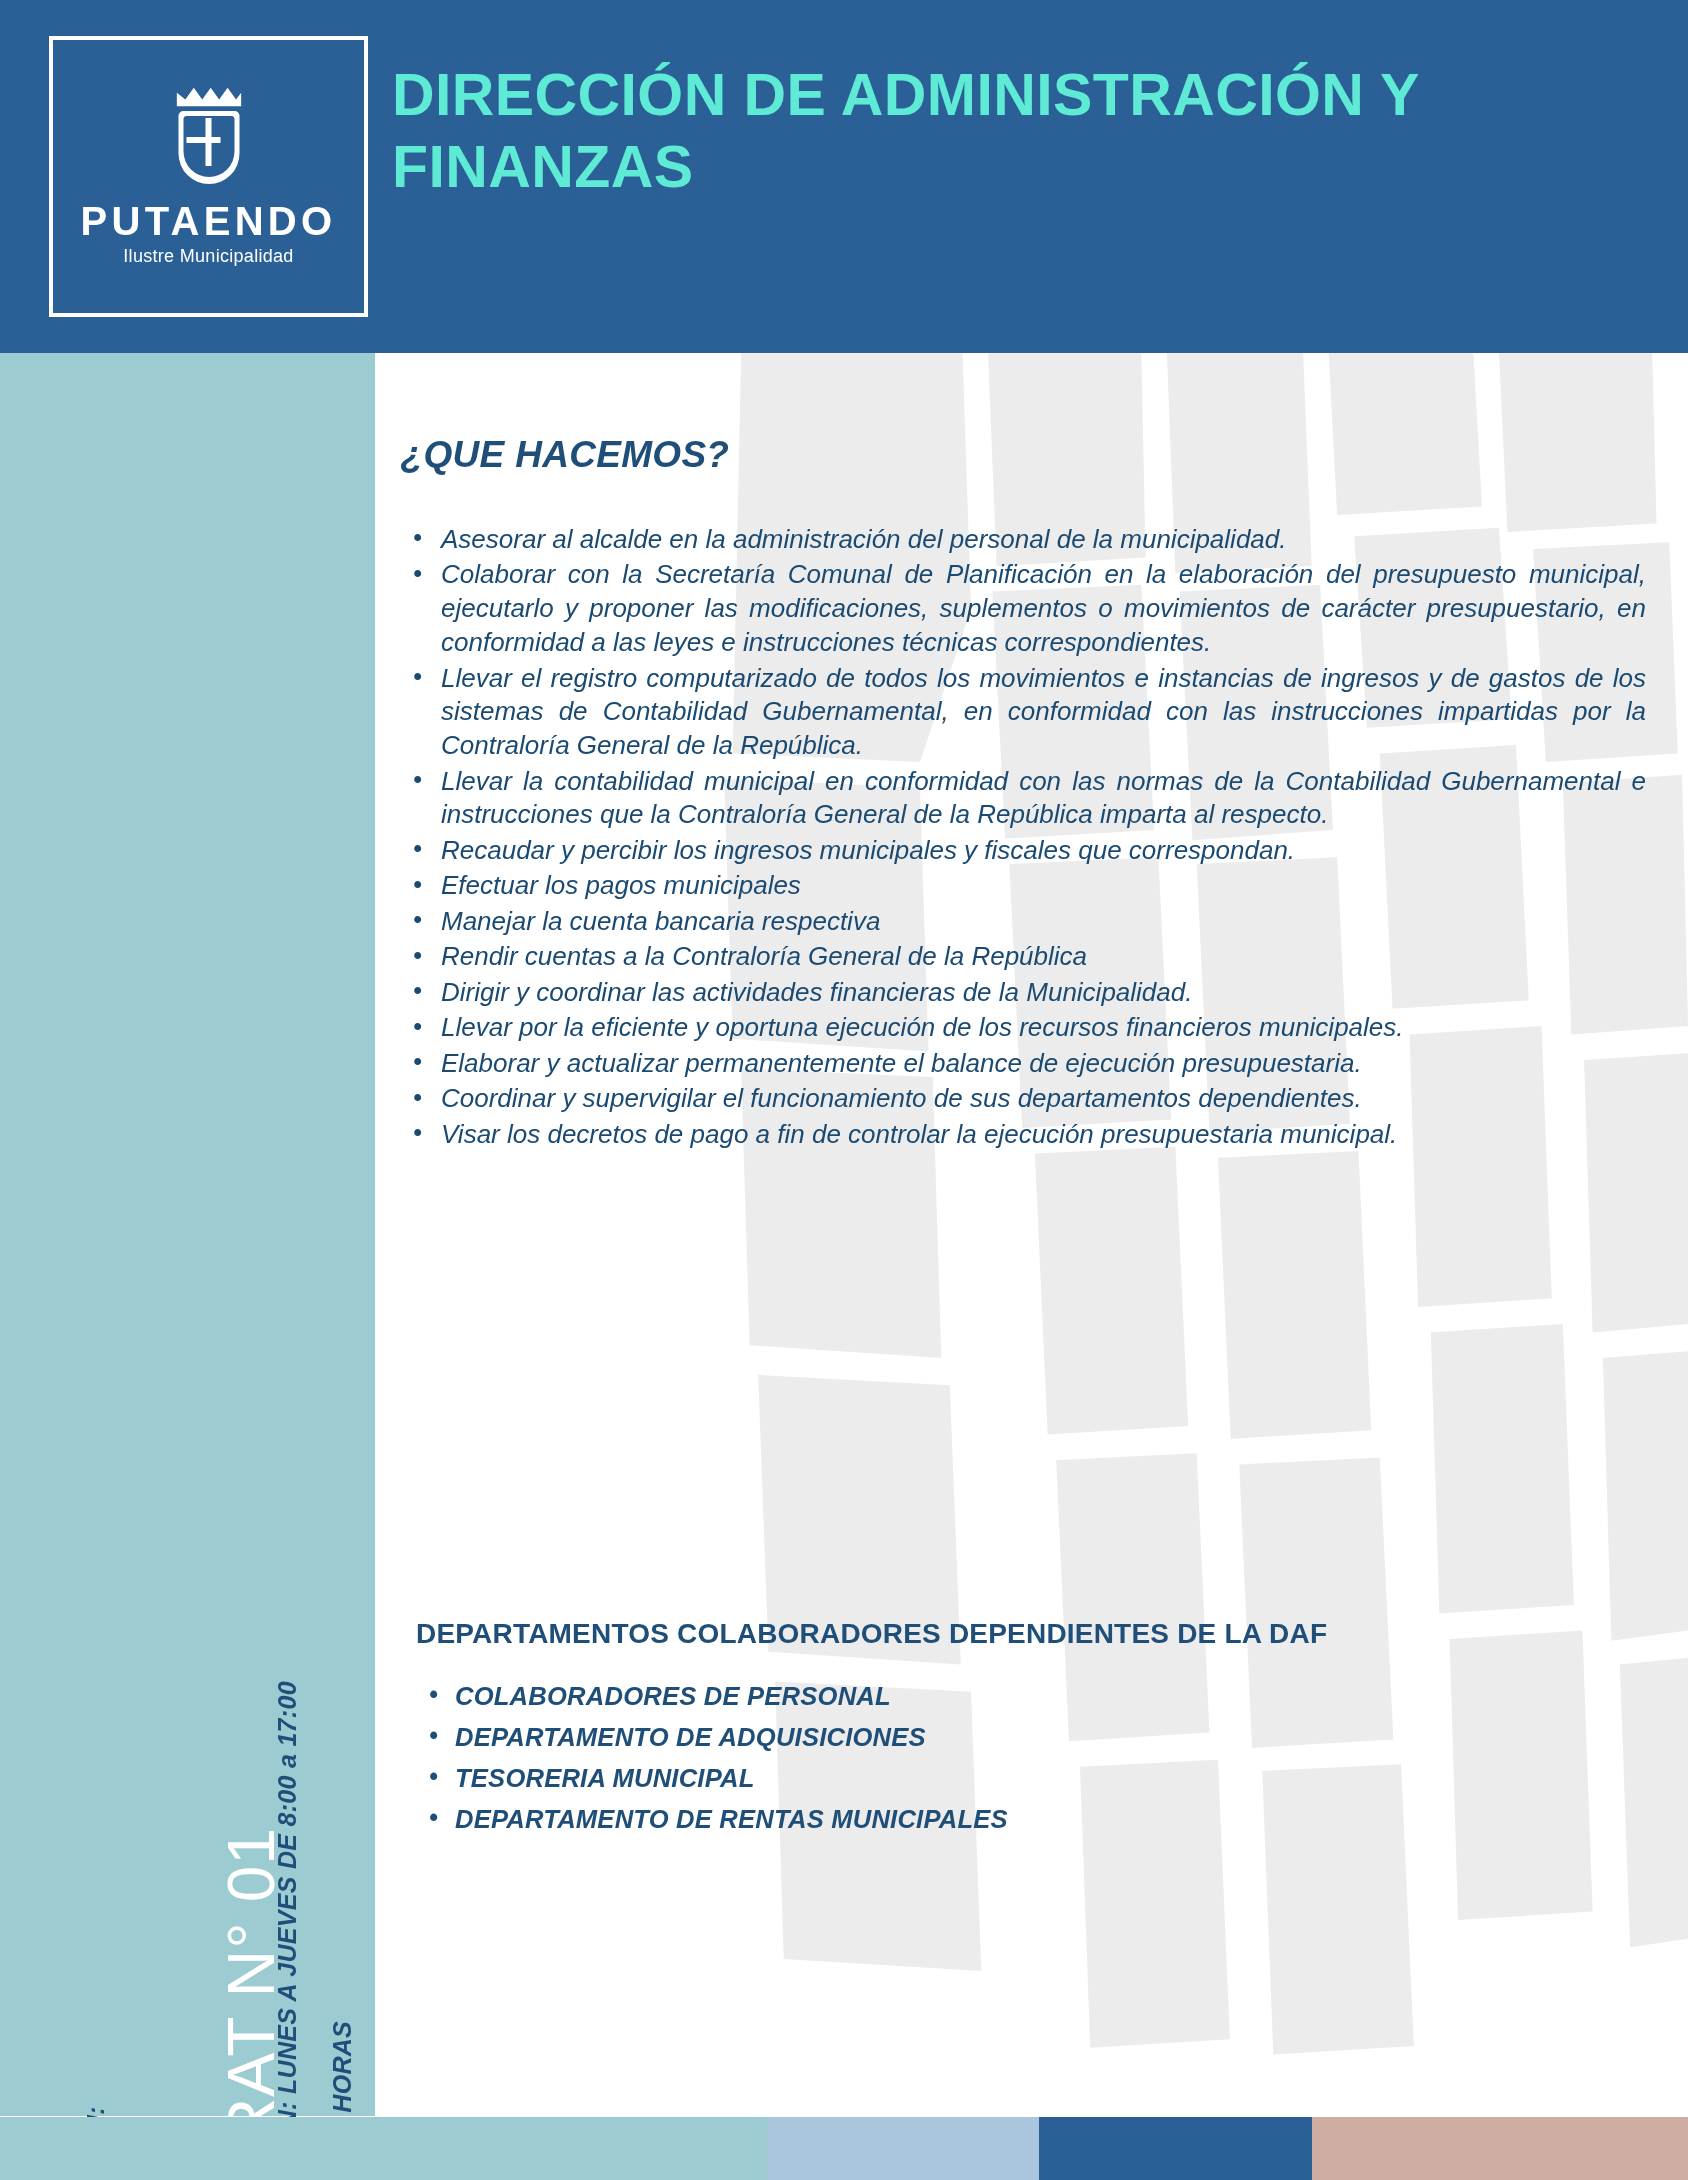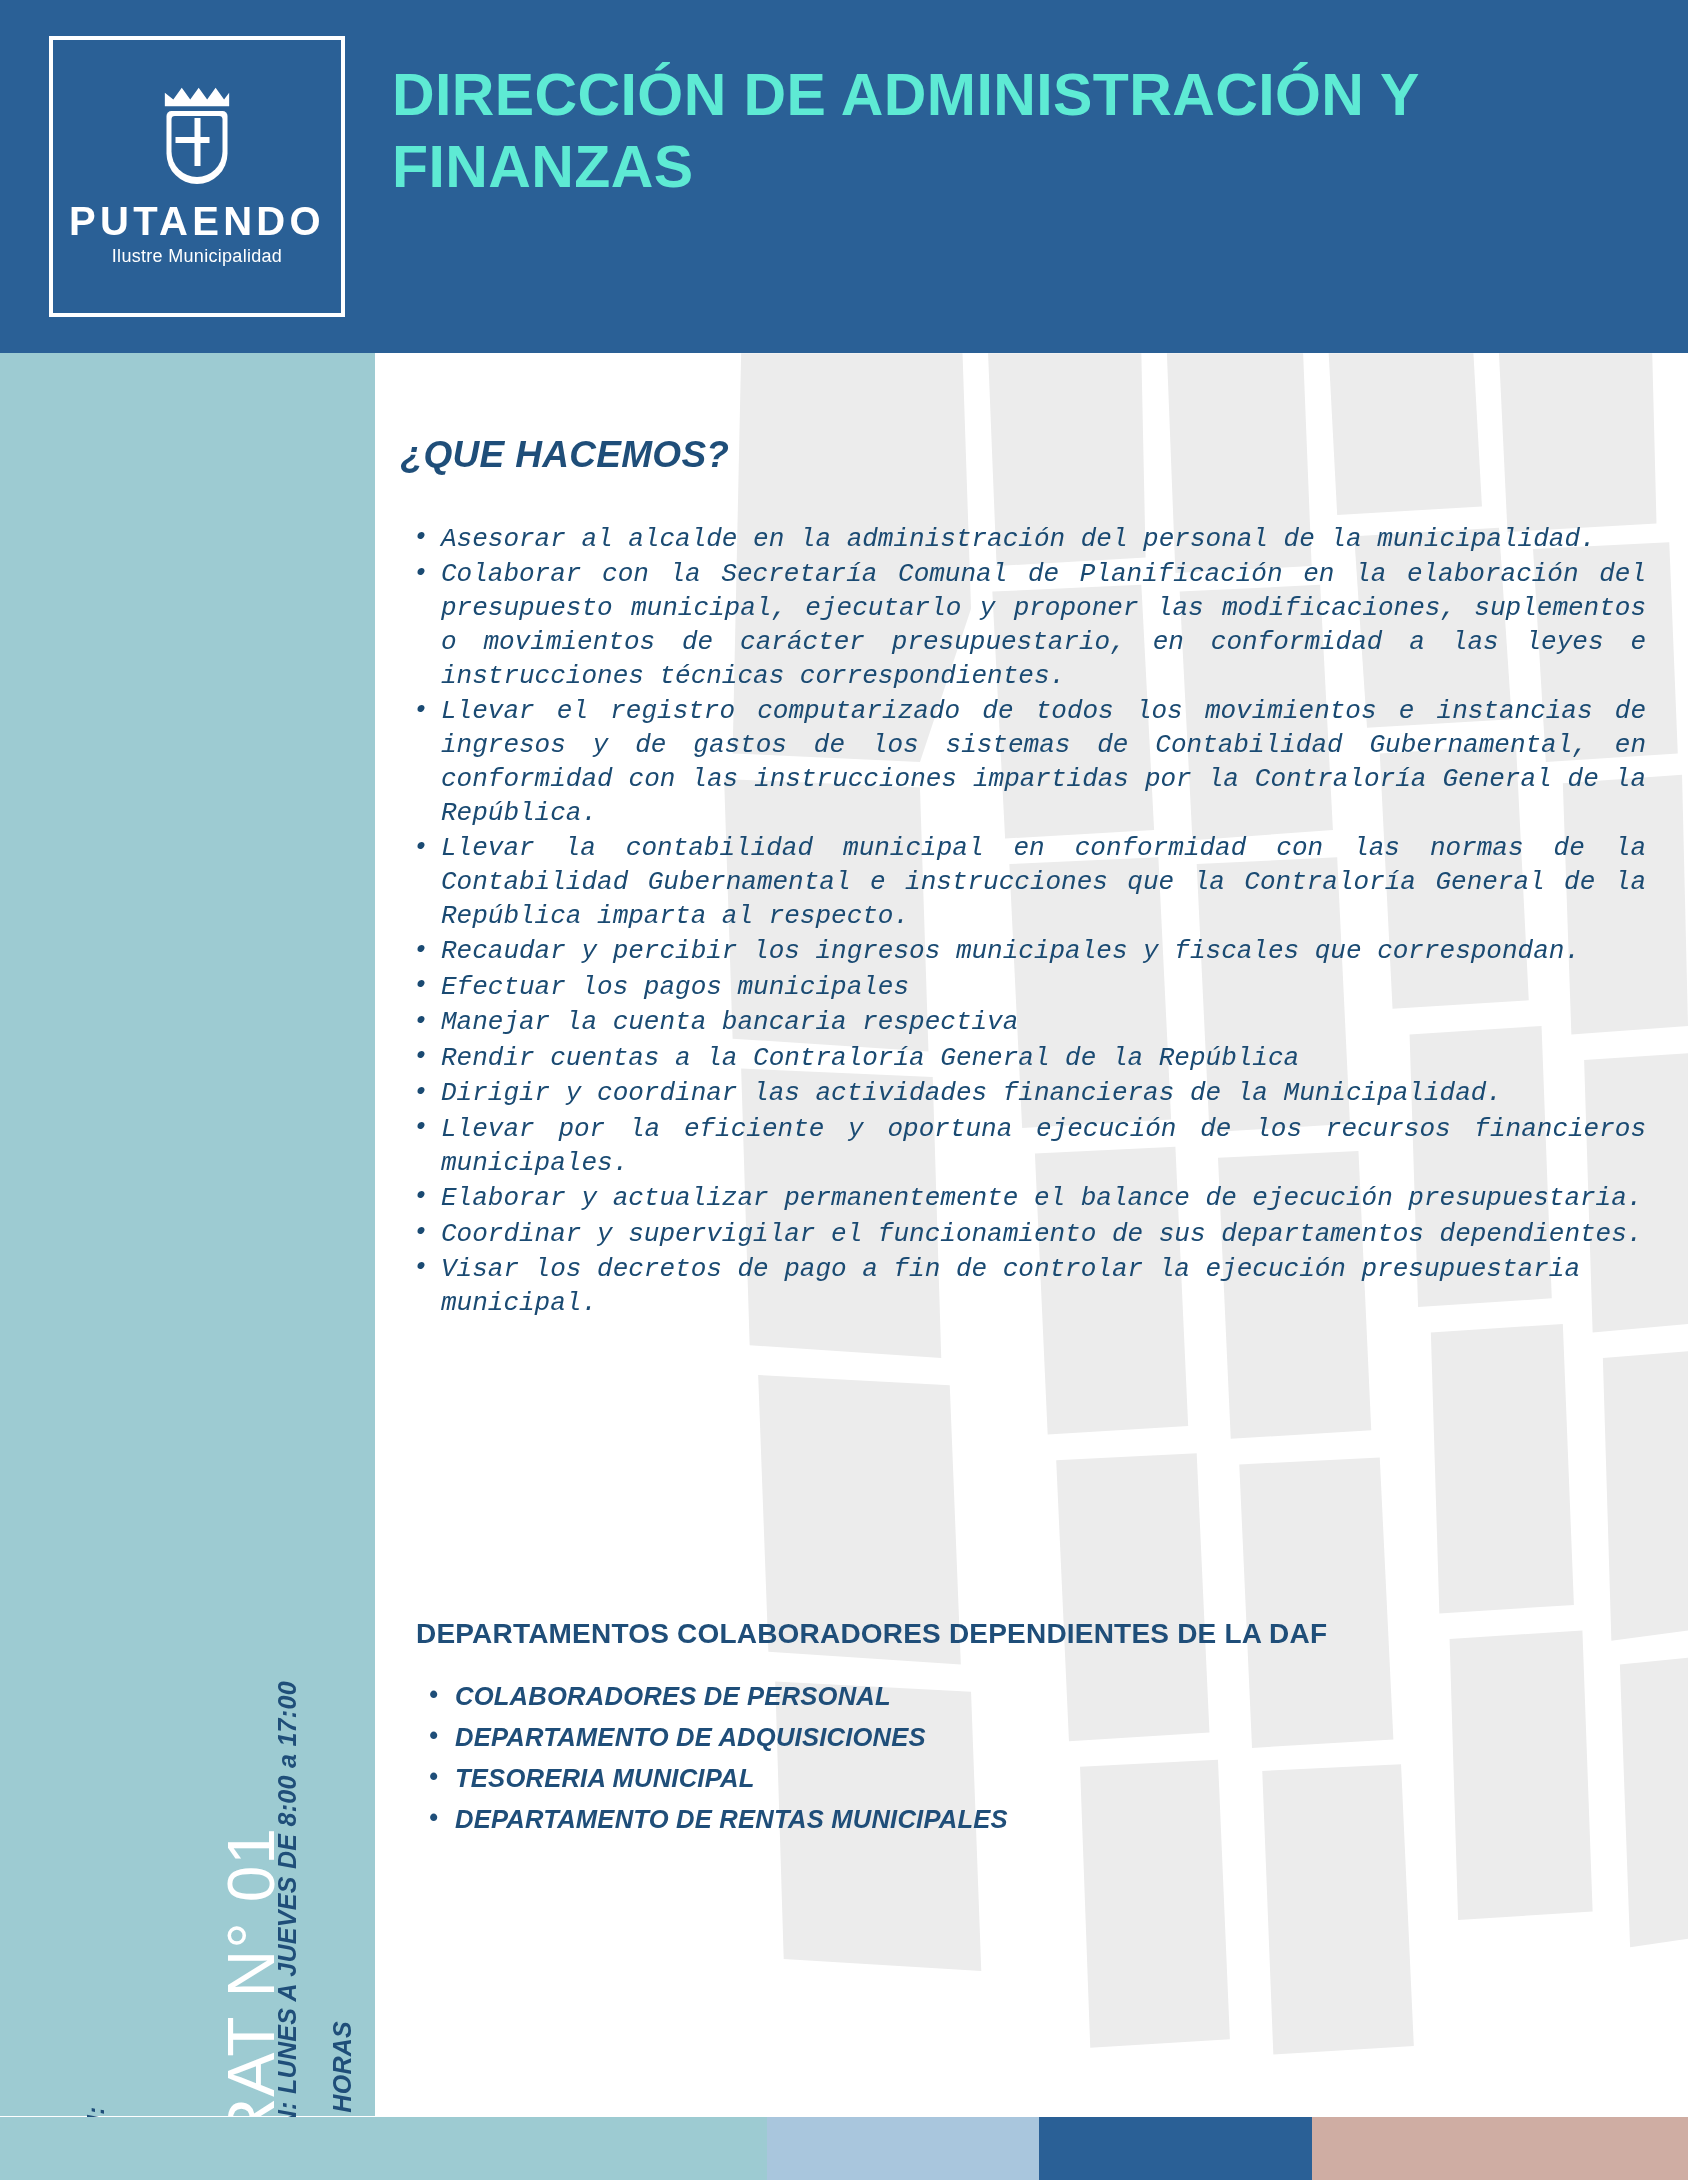--- a/index.html
+++ b/index.html
@@ -32,21 +32,21 @@
     width: 1688px;
     height: 353px;
     background: #2a6096;
     display: flex;
     align-items: center;
   }
   #logo-box {
     position: absolute;
     left: 49px;
     top: 36px;
-    width: 296px;
+    width: 319px;
     height: 281px;
     border: 4.3px solid #ffffff;
     box-sizing: border-box;
     display: flex;
     flex-direction: column;
     align-items: center;
     justify-content: center;
   }
   #crest {
     width: 95px;
@@ -201,21 +201,20 @@
   }
 
   ul.bullets {
     position: absolute;
     left: 19px;
     top: 170px;
     width: 1252px;
     margin: 0;
     padding: 0;
     list-style: none;
-    font-family: Liberation Mono, monospace;
   }
   ul.bullets li {
     position: relative;
     padding-left: 47px;
     margin-bottom: 1.7px;
     font-size: 26px;
     line-height: 1.30;
     font-style: italic;
     color: #1a4a72;
     text-align: justify;

